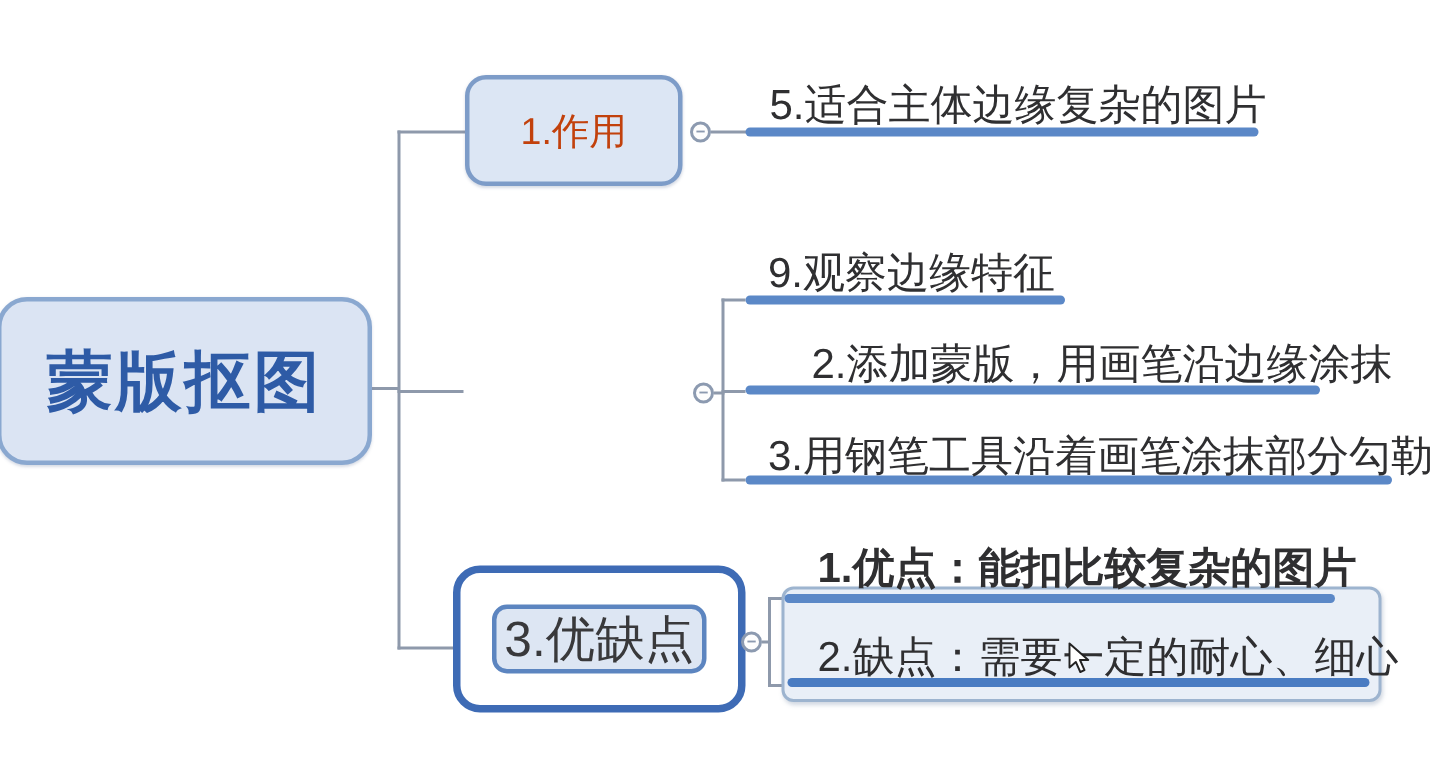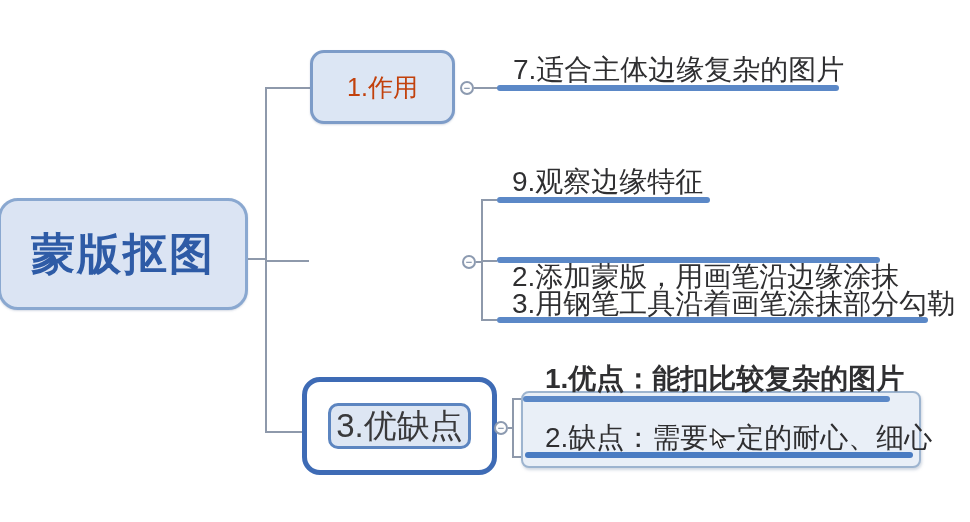--- a/index.html
+++ b/index.html
@@ -124,36 +124,36 @@
   </div>
 
   <div class="node" style="left:310px;top:50px;width:145px;height:74px;">
     <span>1.作用</span>
   </div>
   <div class="collapse" style="left:460px;top:81px;">
     <span>−</span>
   </div>
   <div class="conn h" style="left:474px;top:87px;width:24px;"></div>
 
-  <div class="leaf-label" style="left:513px;top:51px;">7.适合主体边缘复杂的图片</div>
+  <div class="leaf-label" style="left:513px;top:51px;">5.适合主体边缘复杂的图片</div>
   <div class="underline" style="left:497px;top:85px;width:342px;"></div>
 
   <div class="collapse" style="left:462px;top:255px;">
     <span>−</span>
   </div>
   <div class="conn h" style="left:476px;top:261px;width:7px;"></div>
   <div class="conn v" style="left:481px;top:199px;height:122px;"></div>
   <div class="conn h" style="left:481px;top:199px;width:16px;"></div>
   <div class="conn h" style="left:481px;top:260px;width:16px;"></div>
   <div class="conn h" style="left:481px;top:319px;width:16px;"></div>
 
   <div class="leaf-label" style="left:512px;top:163px;">9.观察边缘特征</div>
   <div class="underline" style="left:497px;top:197px;width:213px;"></div>
 
-  <div class="leaf-label" style="left:512px;top:224px;margin-top:34px;">2.添加蒙版，用画笔沿边缘涂抹</div>
+  <div class="leaf-label" style="left:541px;top:224px;">2.添加蒙版，用画笔沿边缘涂抹</div>
   <div class="underline" style="left:497px;top:257px;width:383px;"></div>
 
   <div class="leaf-label" style="left:512px;top:285px;">3.用钢笔工具沿着画笔涂抹部分勾勒</div>
   <div class="underline" style="left:497px;top:317px;width:431px;"></div>
 
   <div class="sel-outer" style="left:302px;top:377px;width:195px;height:98px;">
     <div class="sel-inner">
       <span>3.优缺点</span>
     </div>
   </div>

